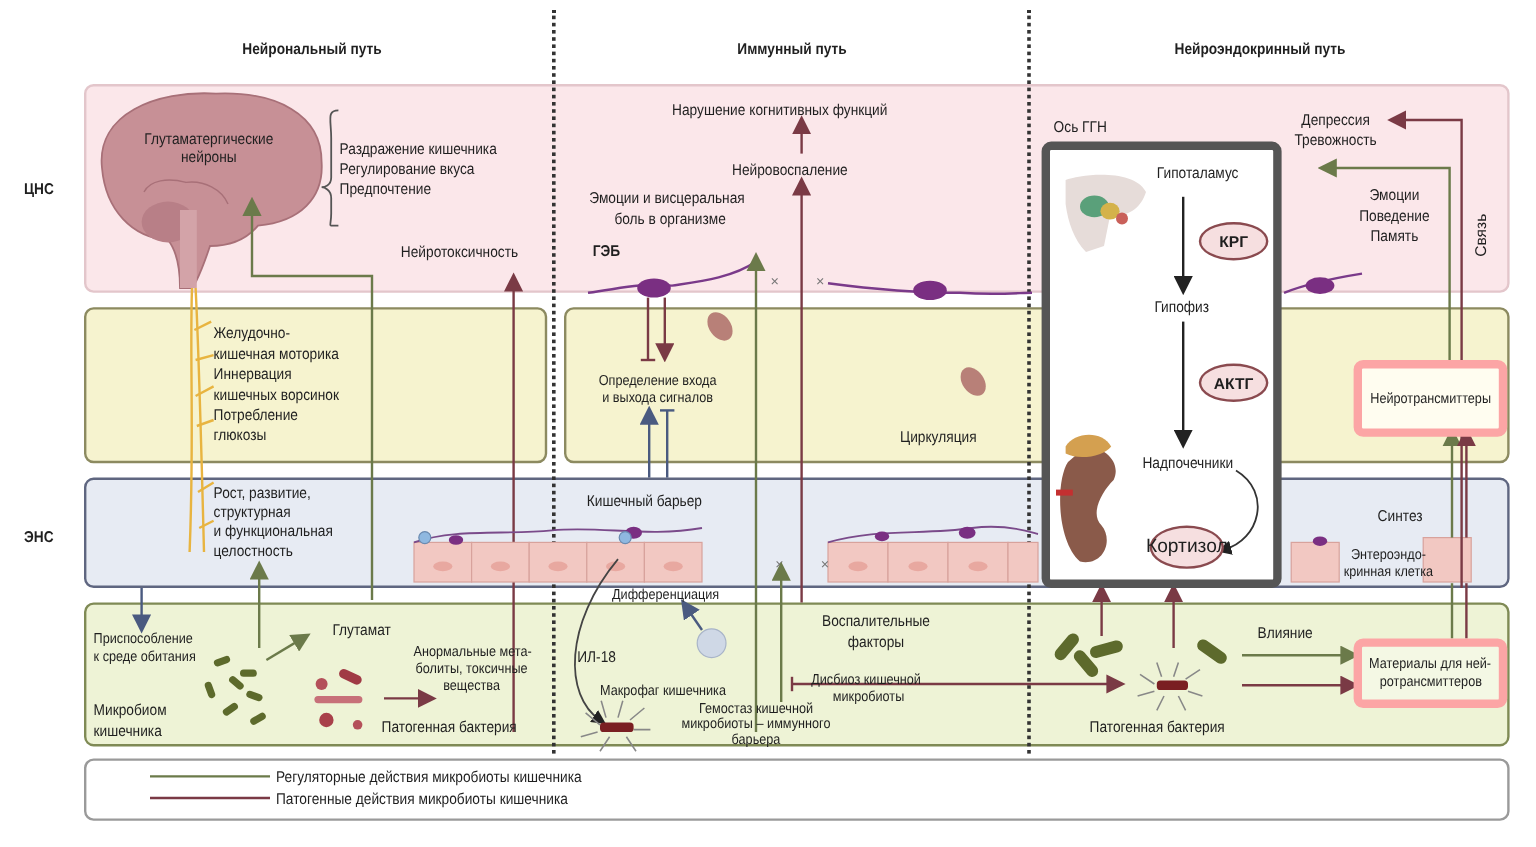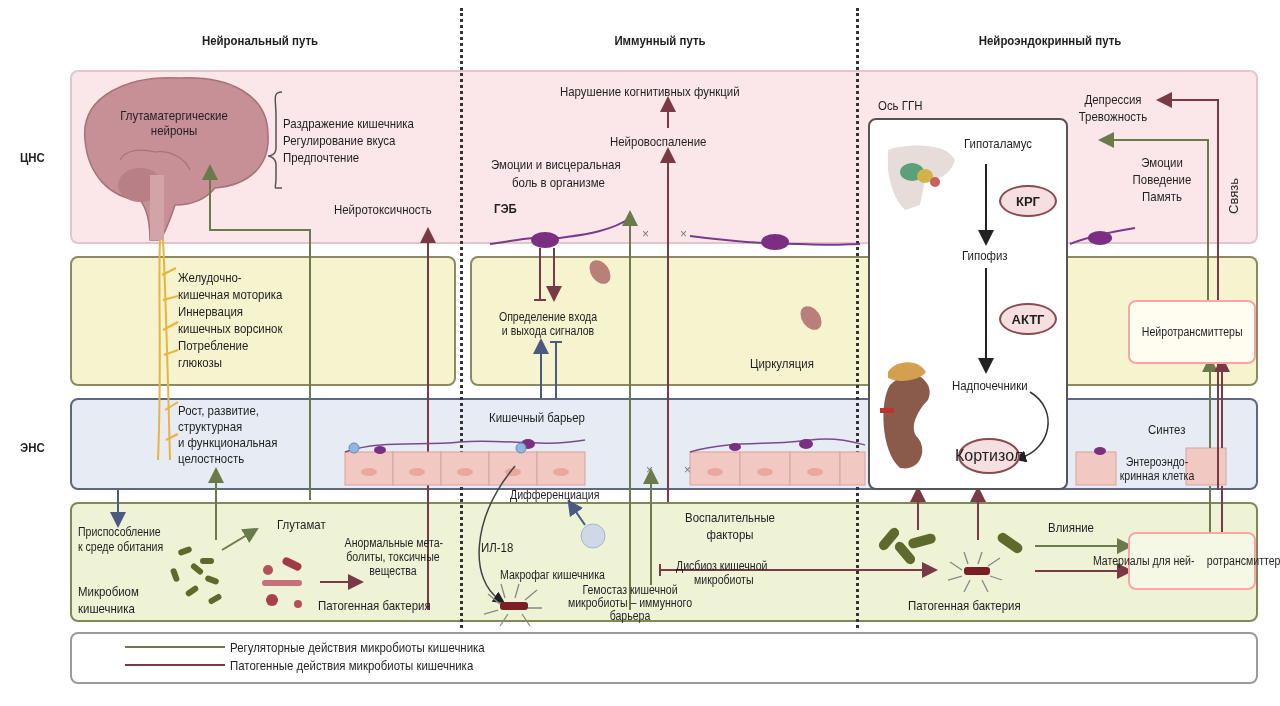--- a/index.html
+++ b/index.html
@@ -8,21 +8,21 @@
   .t{position:absolute;font-size:13px;line-height:15px;white-space:nowrap;color:#1f1f1f;transform:scaleX(0.88);transform-origin:left top;}
   .tc{transform-origin:center top;text-align:center;}
   .b{font-weight:bold;}
   .hdr{font-size:13px;font-weight:bold;}
   .band{position:absolute;border-radius:8px;box-sizing:border-box;}
   .cns{background:#fbe7ea;border:2px solid #e3c6cb;}
   .vag{background:#f6f3cf;border:2px solid #8c8a60;}
   .ens{background:#e7ebf3;border:2px solid #5f6680;}
   .mic{background:#eef3d6;border:2px solid #7f8a55;}
   .legend{background:#fff;border:2px solid #9a9a9a;}
-  .box{position:absolute;border:2px solid #fca5a5;border-radius:8px;box-sizing:border-box;background:#fffdf0;}
+  .box{position:absolute;border:7px solid #fca5a5;border-radius:8px;box-sizing:border-box;background:#fffdf0;}
   .vdot{position:absolute;width:0;border-left:3px dotted #333;}
   .oval{position:absolute;border:2px solid #8a4a4f;border-radius:50%;background:#f6dfe0;box-sizing:border-box;display:flex;align-items:center;justify-content:center;font-weight:bold;font-size:13px;}
   svg.ov{position:absolute;left:0;top:0;pointer-events:none;}
 </style>
 </head>
 <body>
 
 <div class="t hdr tc" style="left:170px;top:33px;width:180px;">Нейрональный путь</div>
 <div class="t hdr tc" style="left:570px;top:33px;width:180px;">Иммунный путь</div>
 <div class="t hdr tc" style="left:950px;top:33px;width:200px;">Нейроэндокринный путь</div>
@@ -295,20 +295,20 @@
 <div class="t tc" style="left:1122px;top:189px;width:80px;">Память</div>
 <div class="abs" style="left:1226px;top:214px;font-size:13px;transform:rotate(-90deg);transform-origin:left top;white-space:nowrap;">Связь</div>
 
 <div class="box" style="left:1128px;top:300px;width:128px;height:64px;display:flex;align-items:center;justify-content:center;">
   <span style="font-size:12px;transform:scaleX(0.88);white-space:nowrap;">Нейротрансмиттеры</span>
 </div>
 <div class="t" style="left:1148px;top:422px;">Синтез</div>
 <div class="t tc" style="left:1112px;top:455px;width:90px;font-size:12px;">Энтероэндо-</div>
 <div class="t tc" style="left:1112px;top:469px;width:90px;font-size:12px;">кринная клетка</div>
 <div class="t" style="left:1048px;top:520px;">Влияние</div>
-<div class="box" style="left:1128px;top:532px;width:128px;height:58px;display:flex;flex-direction:row;align-items:center;justify-content:center;background:#f4f8e4;">
+<div class="box" style="left:1128px;top:532px;width:128px;height:58px;display:flex;flex-direction:column;align-items:center;justify-content:center;background:#f4f8e4;">
   <span style="font-size:12px;transform:scaleX(0.88);white-space:nowrap;line-height:15px;">Материалы для ней-</span>
   <span style="font-size:12px;transform:scaleX(0.88);white-space:nowrap;line-height:15px;">ротрансмиттеров</span>
 </div>
 <div class="t" style="left:908px;top:598px;">Патогенная бактерия</div>
 
 <div class="t" style="left:230px;top:640px;">Регуляторные действия микробиоты кишечника</div>
 <div class="t" style="left:230px;top:658px;">Патогенные действия микробиоты кишечника</div>
 
 </body></html>

